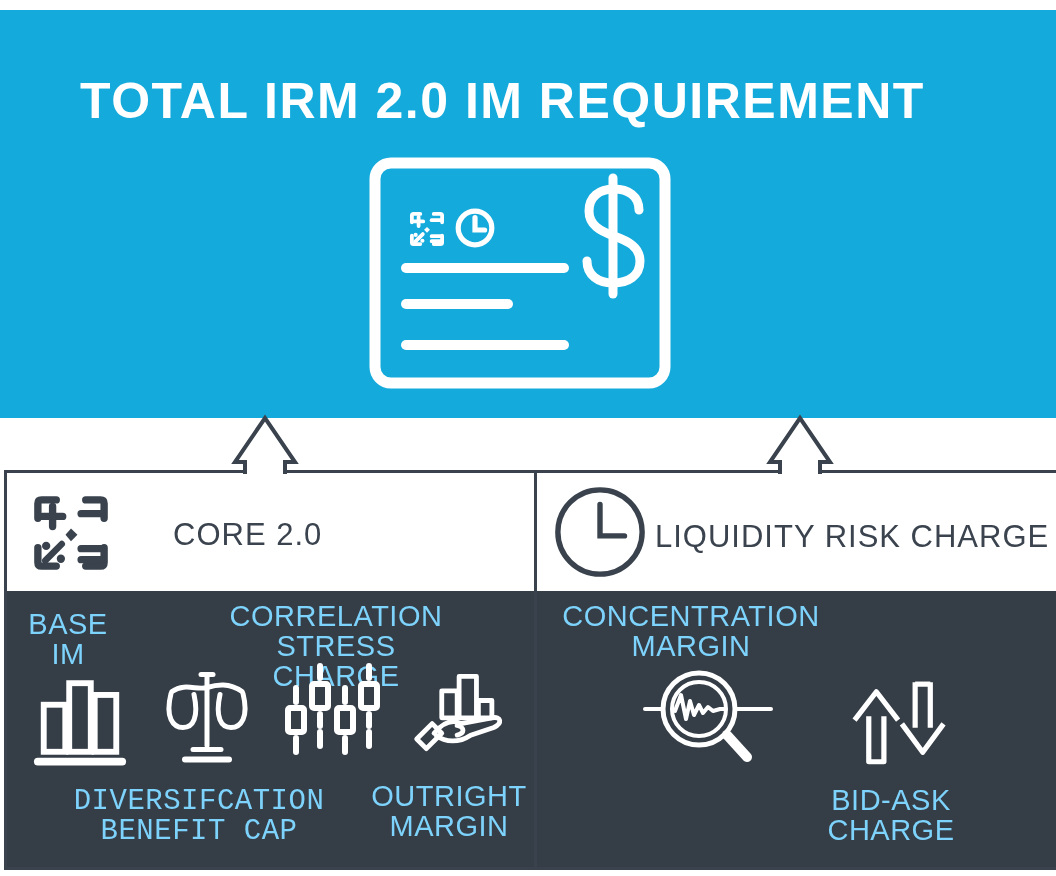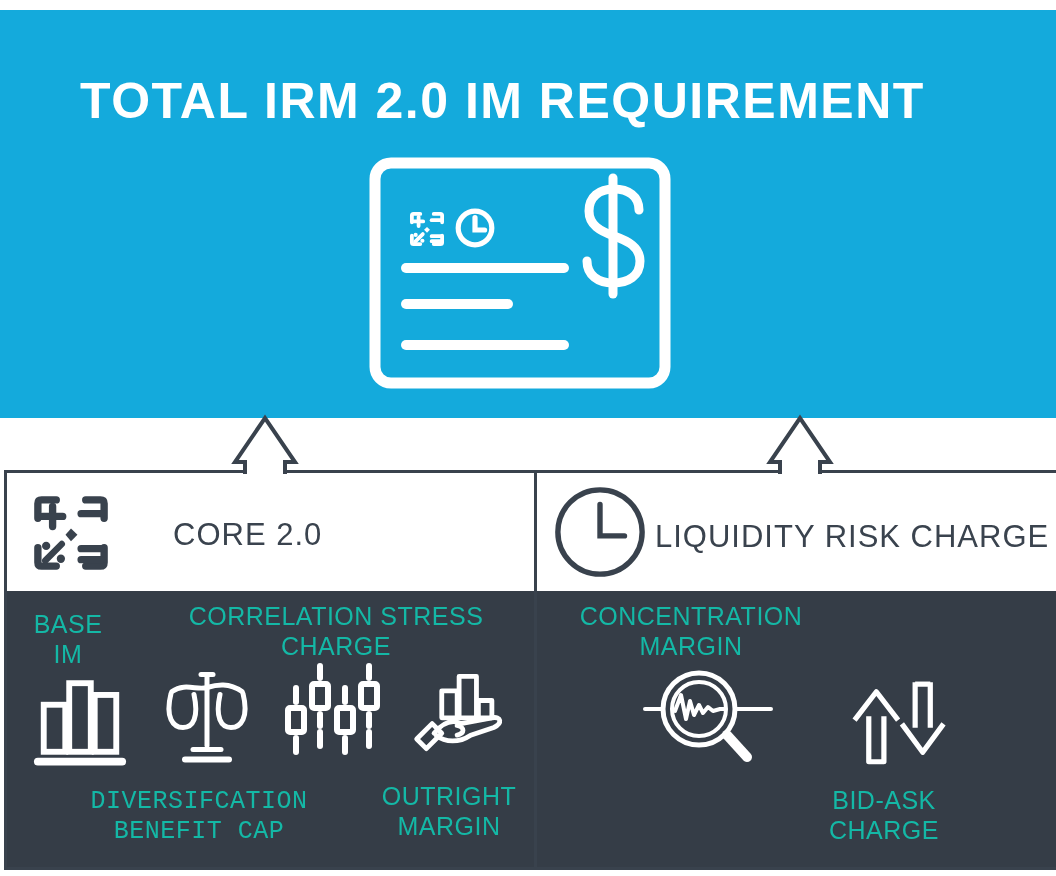--- a/index.html
+++ b/index.html
@@ -23,37 +23,37 @@
   .panel.core{left:4px;width:612px;}
   .panel.liq{left:534px;width:571px;}
   .panel-header{position:absolute;left:0;top:0;width:100%;height:118px;background:#ffffff;}
   .hdr-label{position:absolute;color:#3A434E;font-size:31px;letter-spacing:1px;white-space:nowrap;}
   .core .hdr-label{left:166px;top:44px;}
   .liq .hdr-label{left:118px;top:46px;}
   .hdr-icon{position:absolute;}
   .core .hdr-icon{left:18px;top:14px;}
   .liq .hdr-icon{left:14px;top:10px;}
 
-  .lbl{position:absolute;color:#14b8a6;font-size:25px;line-height:30px;letter-spacing:0.5px;
+  .lbl{position:absolute;color:#7dd3fc;font-size:29px;line-height:30px;letter-spacing:0.5px;
     text-align:center;white-space:pre-line;}
   .body-icon{position:absolute;}
 
   
   .lbl.base-im{left:6px;top:136px;width:110px;}
   .lbl.corr{left:174px;top:128px;width:310px;}
   .lbl.divers{left:42px;top:314px;width:300px;font-family:Liberation Mono, monospace;}
   .lbl.outright{left:342px;top:308px;width:200px;}
   .icon-bar{left:24px;top:192px;}
   .icon-scale{left:150px;top:188px;}
   .icon-sliders{left:276px;top:184px;}
   .icon-hand{left:402px;top:184px;}
 
   
   .lbl.conc{left:4px;top:128px;width:300px;}
-  .lbl.bidask{left:247px;top:312px;width:200px;}
+  .lbl.bidask{left:254px;top:312px;width:200px;}
   .icon-mag{left:106px;top:188px;}
   .icon-updown{left:310px;top:200px;}
 
   svg{display:block;}
 </style>
 </head>
 <body>
 
 <div class="stage">
 

